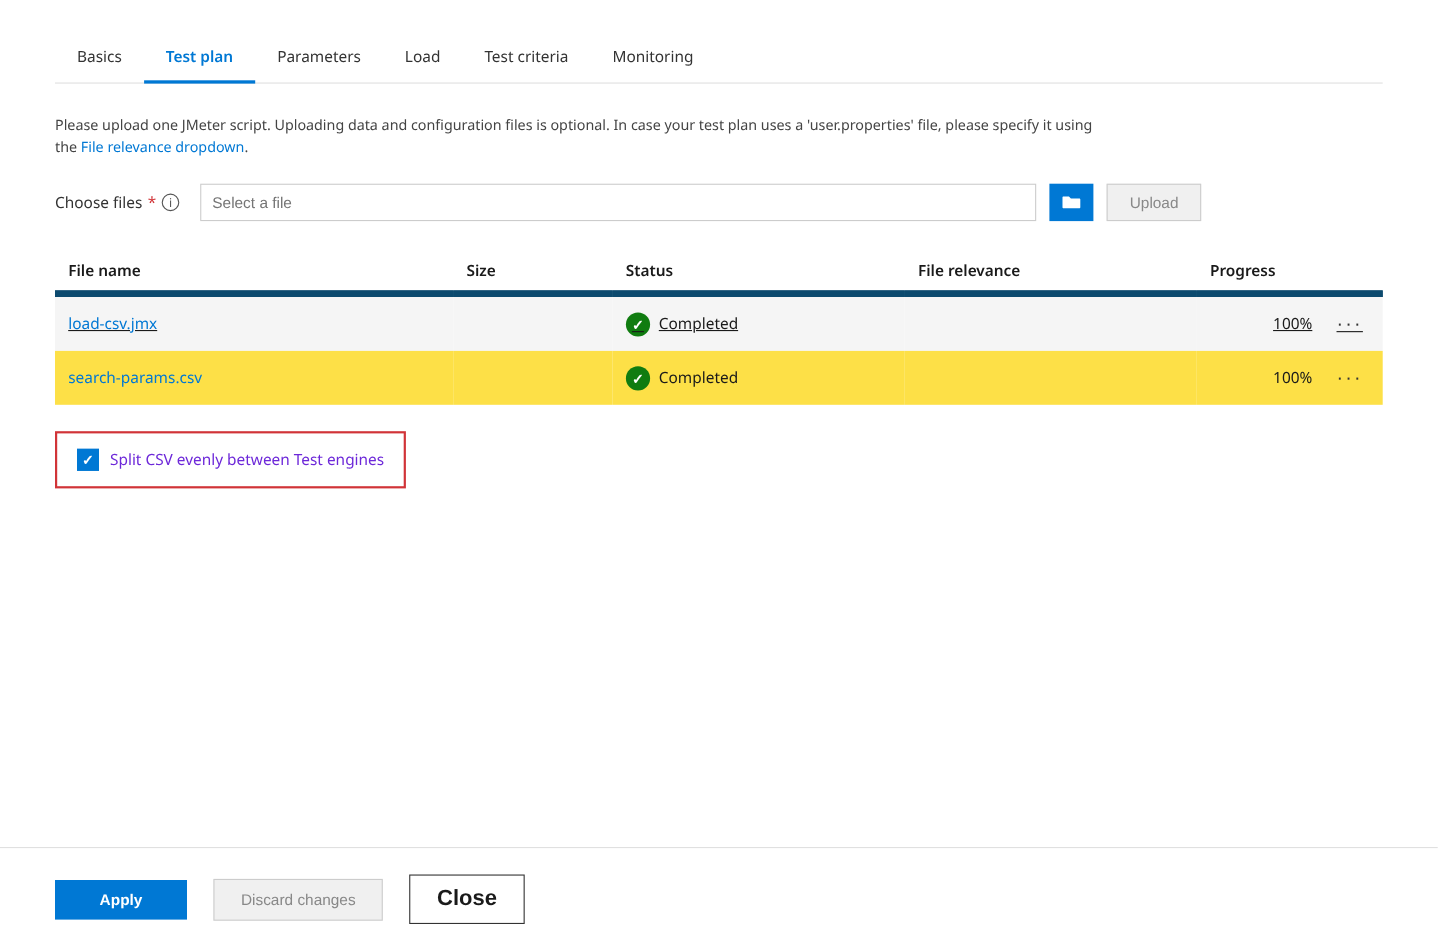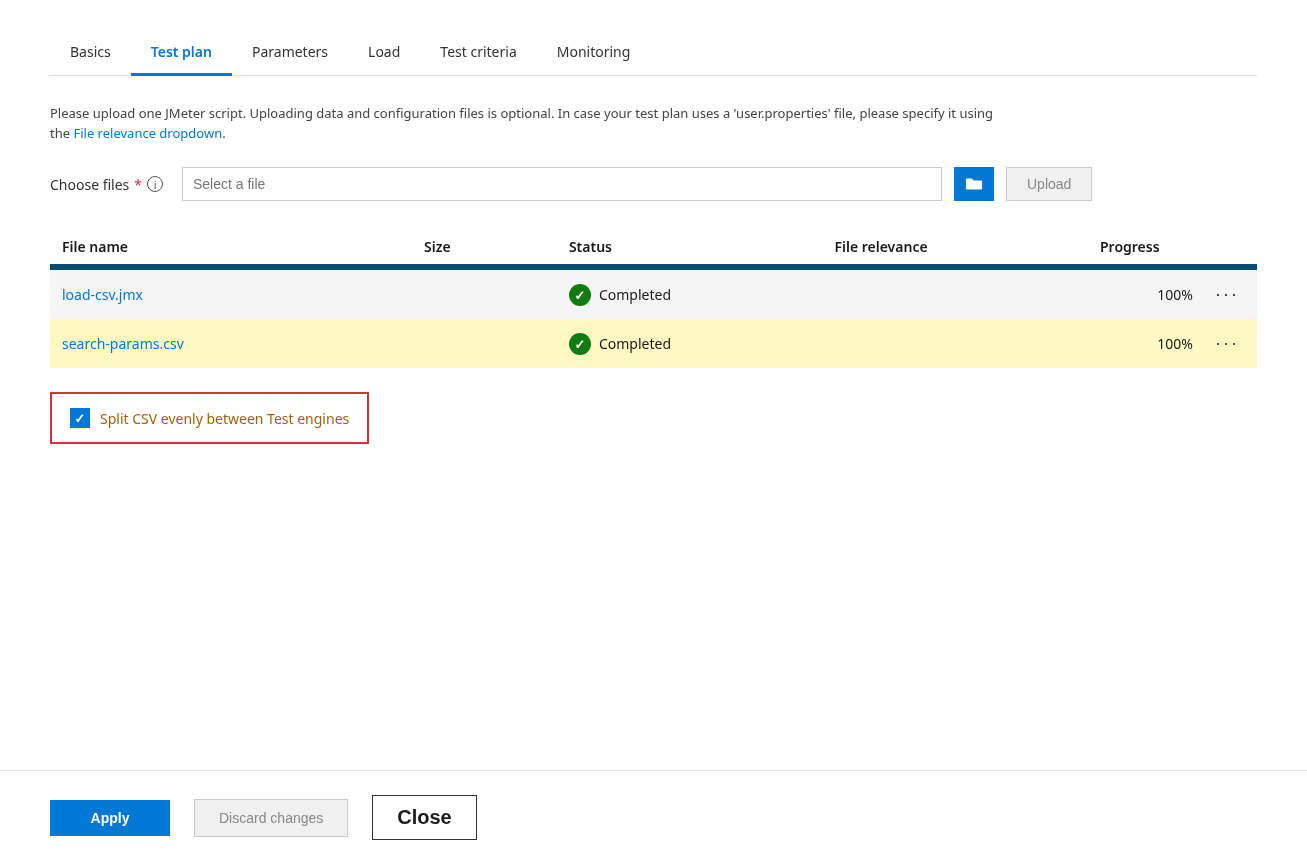--- a/index.html
+++ b/index.html
@@ -136,23 +136,24 @@
       color: #1a1a1a;
       border-bottom: 6px solid #0c4a6e;
     }
     .files-table td {
       padding: 12px 12px;
       font-size: 14px;
       vertical-align: middle;
     }
     .files-table tr.row-even {
       background: #f5f5f5;
+      text-decoration: underline;
     }
     .files-table tr.row-odd {
-      background: #fef9c3;
+      background: #fde047;
     }
     .files-table td.filename-cell {
       color: #0078d4;
       font-weight: 400;
     }
     .status-cell {
       display: flex;
       align-items: center;
       gap: 8px;
     }
@@ -204,21 +205,21 @@
       flex-shrink: 0;
     }
     .checkbox-custom::after {
       content: '✓';
       color: white;
       font-size: 13px;
       font-weight: 700;
     }
     .checkbox-label {
       font-size: 14px;
-      color: #a16207;
+      color: #6d28d9;
     }
 
     
     .footer {
       border-top: 1px solid #e0e0e0;
       padding: 24px 50px;
       display: flex;
       gap: 24px;
       align-items: center;
       position: fixed;

